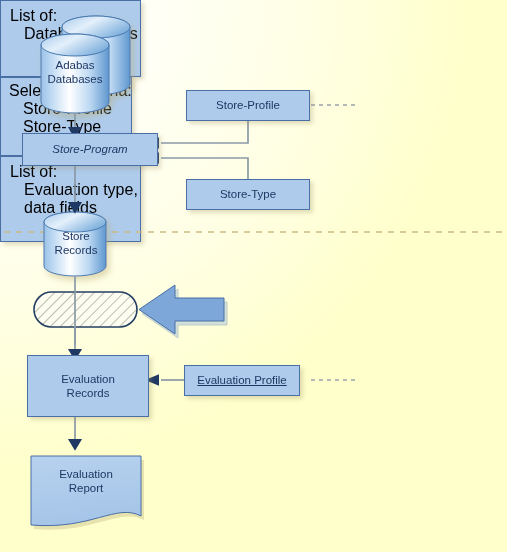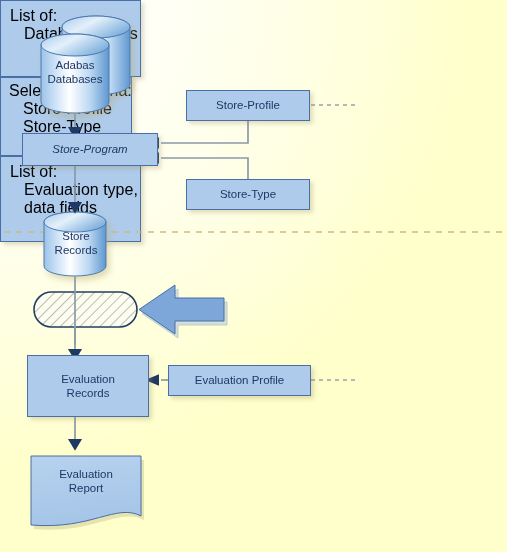--- a/index.html
+++ b/index.html
@@ -186,21 +186,21 @@
     <span class="note-line note-indent">Store-date/time</span>
   </div>
 
   <div class="node boxnode" style="left:27px;top:355px;width:122px;height:62px;">
     <span>
       <span>Evaluation</span><br>
       <span>Records</span>
     </span>
   </div>
 
-  <div class="node boxnode" style="left:168px;top:365px;width:143px;height:31px;">
+  <div class="node boxnode" style="left:184px;top:365px;width:116px;height:31px;text-decoration:underline;">
     <span>Evaluation Profile</span>
   </div>
 
   <div class="notenode" style="left:357px;top:363px;width:122px;height:72px;">
     <span class="note-line">List of:</span>
     <span class="note-line note-indent">Evaluation type,</span>
     <span class="note-line note-indent">data fields</span>
   </div>
 
   <div class="doc-label" style="left:31px;top:467px;width:110px;">

